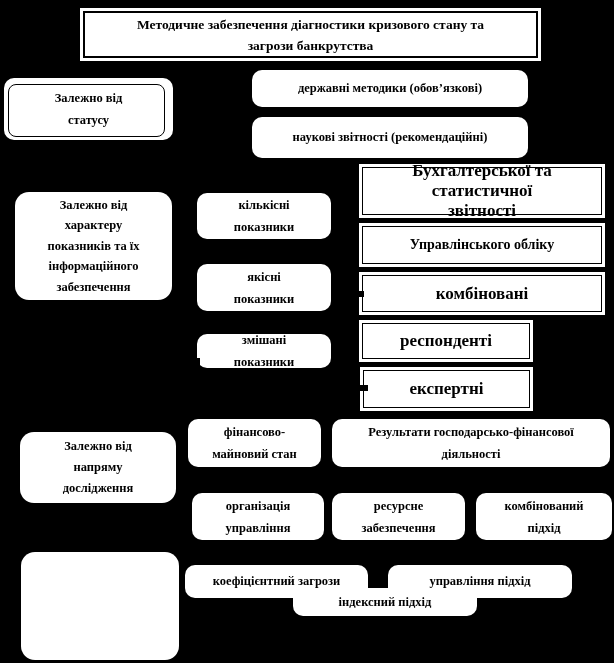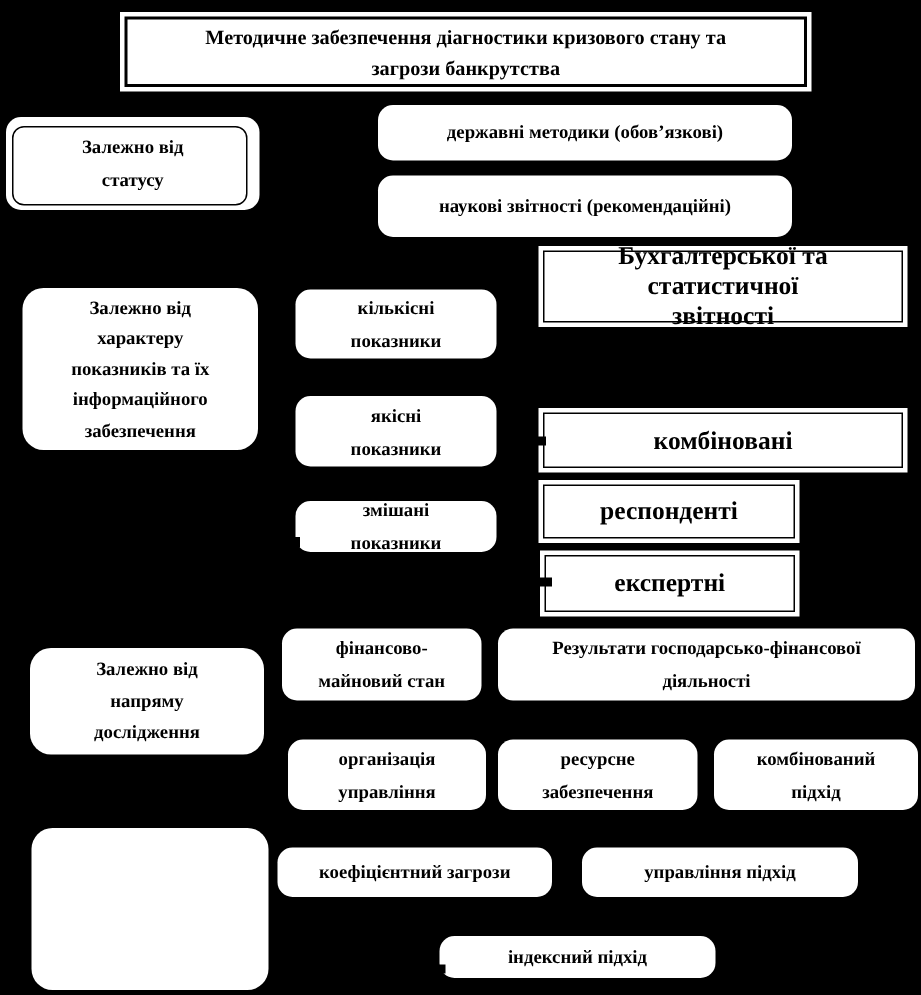--- a/index.html
+++ b/index.html
@@ -82,20 +82,23 @@
   <div class="bx rnd lh22" style="left:197px;top:264px;width:134px;height:47px">
     <span class="txt">якісні<br>показники</span>
   </div>
   <div class="bx rnd lh22" style="left:197px;top:334px;width:134px;height:34px">
     <span class="txt">змішані<br>показники</span>
   </div>
 
   <div class="bx rect" style="left:362px;top:167px;width:240px;height:48px">
     <span class="txt">Бухгалтерської  та статистичної<br>звітності</span>
   </div>
+  <div class="bx rect" style="left:362px;top:226px;width:240px;height:38px;font-size:14px">
+    <span class="txt">Управлінського обліку</span>
+  </div>
   <div class="bx rect" style="left:362px;top:275px;width:240px;height:37px">
     <span class="txt">комбіновані</span>
   </div>
   <div class="bx rect" style="left:362px;top:323px;width:168px;height:36px">
     <span class="txt">респонденті</span>
   </div>
   <div class="bx rect" style="left:363px;top:370px;width:167px;height:38px">
     <span class="txt">експертні</span>
   </div>
 
@@ -120,21 +123,21 @@
 
   <div class="bx rnd-lg" style="left:21px;top:552px;width:158px;height:108px">
     <span class="txt"></span>
   </div>
   <div class="bx rnd" style="left:185px;top:565px;width:183px;height:33px">
     <span class="txt">коефіцієнтний  загрози</span>
   </div>
   <div class="bx rnd" style="left:388px;top:565px;width:184px;height:33px">
     <span class="txt">управління підхід</span>
   </div>
-  <div class="bx rnd" style="left:293px;top:624px;width:184px;height:28px">
+  <div class="bx rnd" style="left:293px;top:588px;width:184px;height:28px">
     <span class="txt">індексний підхід</span>
   </div>
 
   <div class="stub" style="left:193px;top:358px;width:7px;height:7px"></div>
   <div class="stub" style="left:355px;top:291px;width:9px;height:6px"></div>
   <div class="stub" style="left:359px;top:385px;width:9px;height:6px"></div>
   <div class="stub" style="left:291px;top:643px;width:6px;height:6px"></div>
 
 </div>
 

